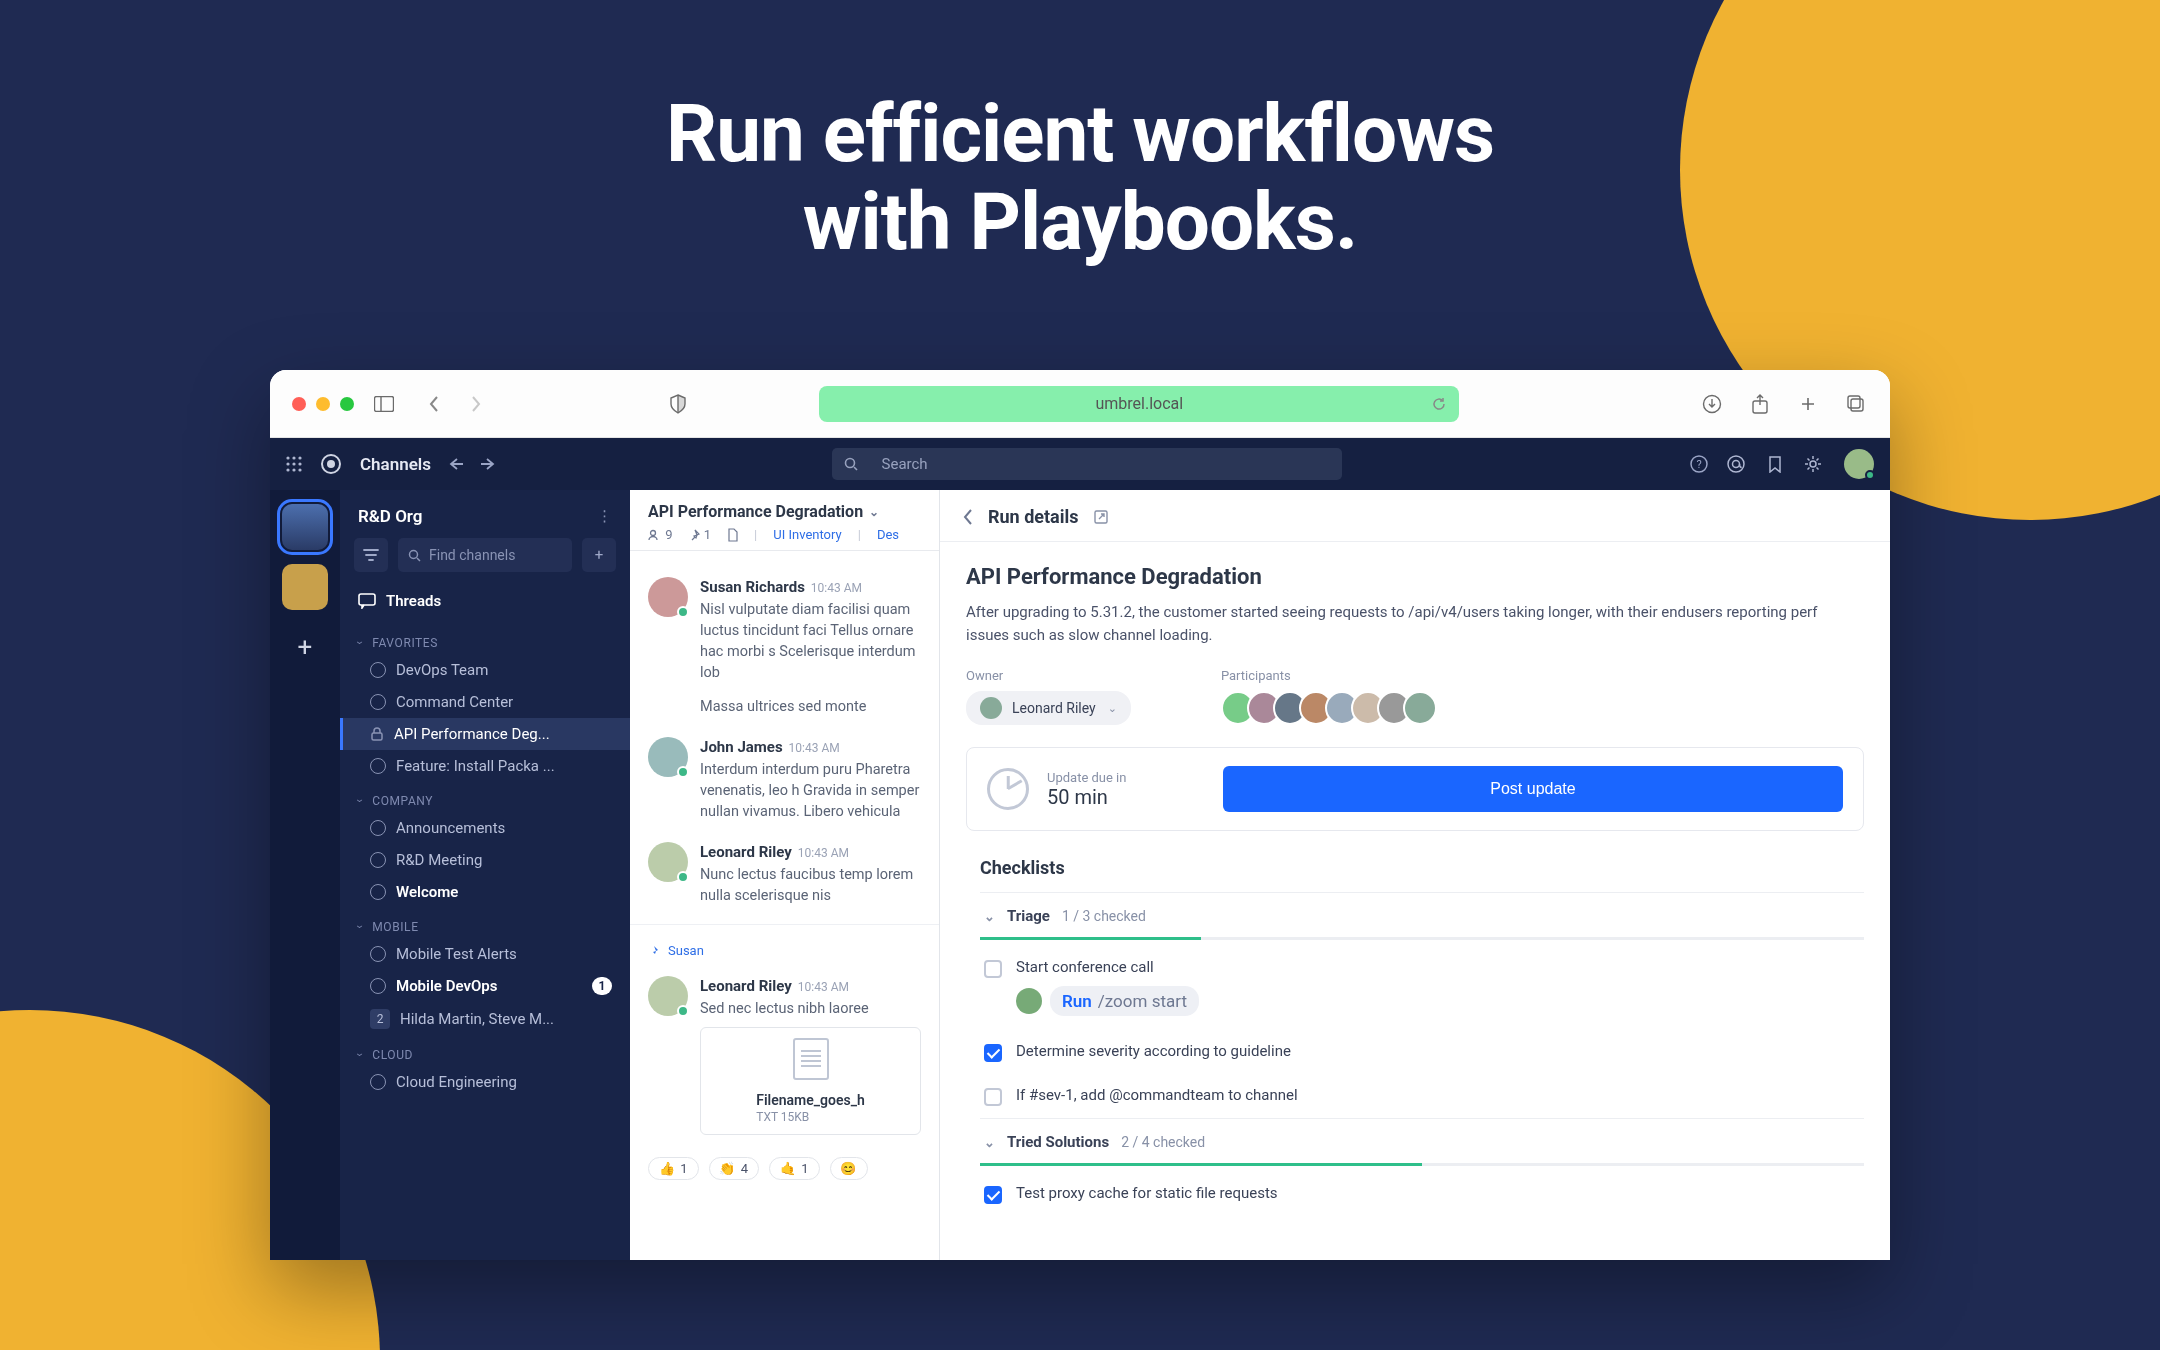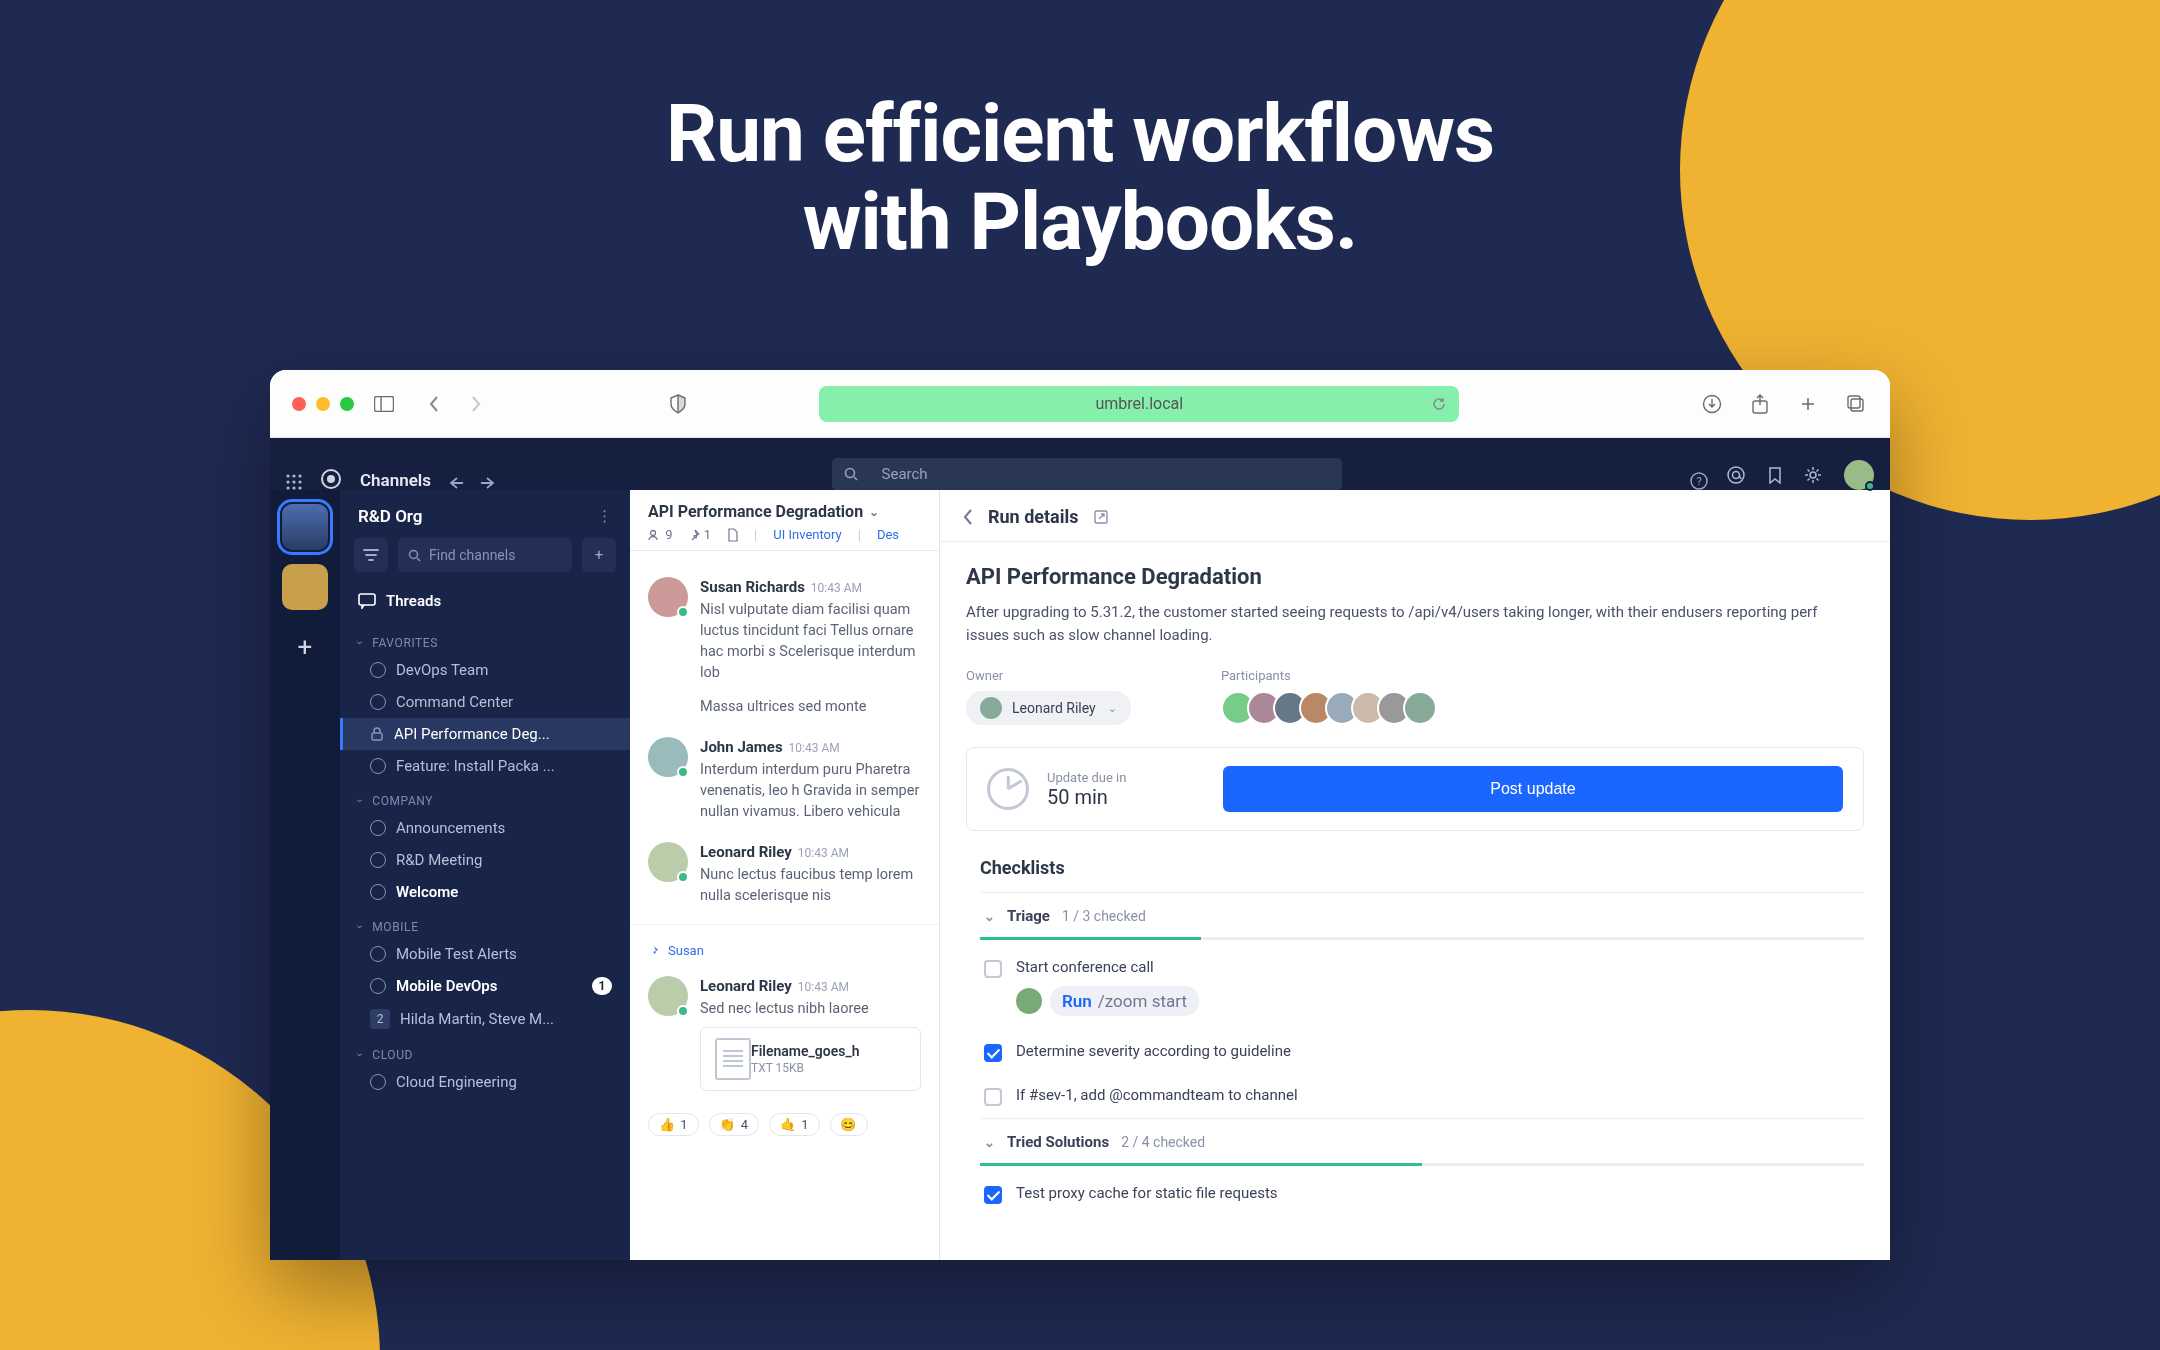--- a/index.html
+++ b/index.html
@@ -11,21 +11,21 @@
   
   .chrome { height: 68px; background: #fdfdfd; border-bottom: 1px solid #e5e5e5; display: flex; align-items: center; padding: 0 22px; gap: 18px; color: #6b6b6b; }
   .traffic { display: flex; gap: 10px; }
   .traffic span { width: 14px; height: 14px; border-radius: 50%; display: block; }
   .tl-r { background:#ff5f57;} .tl-y{background:#febc2e;} .tl-g{background:#28c840;}
   .iconbtn { width: 24px; height: 24px; display: flex; align-items:center; justify-content:center; color:#6b6b6b; }
   .chrome-nav { display:flex; gap:18px; margin-left:8px;}
   .urlbar { flex:1; max-width:640px; margin:0 auto; height:36px; background:#86efac; border-radius:8px; display:flex; align-items:center; justify-content:center; color:#555; font-size:16px; position:relative;}
   .urlbar .refresh{position:absolute; right:12px;}
   .chrome-right{display:flex; gap:24px; margin-left:auto;}
-  .appheader{ position:absolute; top:68px; left:0; right:0; height:52px; background:#152041; display:flex; align-items:flex-end; color:#cfd4e3; padding:0 16px; gap:18px; z-index:5;}
+  .appheader{ position:absolute; top:68px; left:0; right:0; height:52px; background:#152041; display:flex; align-items:center; color:#cfd4e3; padding:0 16px; gap:18px; z-index:5;}
   .appheader .grid-icon{font-size:18px;}
   .appheader .channels-label{font-weight:600; font-size:17px; color:#e6e9f3;}
   .appheader .arrows{display:flex; gap:14px;}
   .searchbar{ margin:0 auto; width:510px; height:32px; background:#2a3656; border-radius:5px; padding:0 12px; display:flex; align-items:center; gap:24px; color:#97a1bd; font-size:15px;}
   .appheader-right{display:flex; gap:22px; align-items:center;}
   .avatar-sm{width:30px;height:30px;border-radius:50%;background:#7aa; position:relative;}
   .status-dot{position:absolute;bottom:-1px;right:-1px;width:10px;height:10px;border-radius:50%;background:#3db887;border:2px solid #152041;}
   .appbody{display:flex; flex:1; margin-top:52px; min-height:0;}
   
   .rail{width:70px; background:#111b3a; display:flex; flex-direction:column; align-items:center; padding-top:14px; gap:14px;}
@@ -60,21 +60,21 @@
   .chan-meta .link{color:#2e6ee6;}
   .chan-meta .sep{color:#c6cbd7;}
   .msg-list{padding:16px 0;overflow:hidden;}
   .msg{display:flex;gap:12px;padding:10px 18px;}
   .msg .av{width:40px;height:40px;border-radius:50%;flex-shrink:0;position:relative;}
   .msg .av .sd{position:absolute;bottom:-1px;right:-1px;width:12px;height:12px;border-radius:50%;background:#3db887;border:2px solid #fff;}
   .msg .who{font-weight:700;color:#2d3748;font-size:15px;}
   .msg .time{font-size:12px;color:#9aa2b5;margin-left:6px;font-weight:400;}
   .msg .body{font-size:14.5px;color:#5b6476;margin-top:3px;line-height:1.45;}
   .pinned-div{display:flex;align-items:center;gap:8px;color:#2e6ee6;font-size:13px;padding:18px 18px 8px;border-top:1px solid #eef0f4;margin-top:8px;}
-  .file-chip{margin:8px 0 0 0;border:1px solid #e2e5ea;border-radius:6px;padding:10px 14px;display:flex;align-items:center;}
+  .file-chip{margin:8px 0 0 0;border:1px solid #e2e5ea;border-radius:6px;padding:10px 14px;display:flex;gap:12px;align-items:center;flex-direction:column;}
   .file-ic{width:36px;height:42px;border:2px solid #bfc6d4;border-radius:3px;position:relative;}
   .file-ic::after{content:"";position:absolute;top:10px;left:6px;right:6px;height:2px;background:#bfc6d4;box-shadow:0 5px 0 #bfc6d4,0 10px 0 #bfc6d4,0 15px 0 #bfc6d4;}
   .file-name{font-weight:600;color:#2d3748;font-size:14px;}
   .file-meta{font-size:12px;color:#8891a7;margin-top:2px;}
   .reacts{display:flex;gap:10px;padding:12px 18px;}
   .react{border:1px solid #e2e5ea;border-radius:14px;padding:3px 10px;font-size:13px;color:#4a5269;display:flex;gap:5px;align-items:center;}
   
   .panel{width:950px;background:#fff;display:flex;flex-direction:column;min-width:0;}
   .panel-head{display:flex;align-items:center;gap:14px;padding:16px 22px 14px;border-bottom:1px solid #eceef2;}
   .panel-head .back{color:#6e7891;font-size:20px;}

